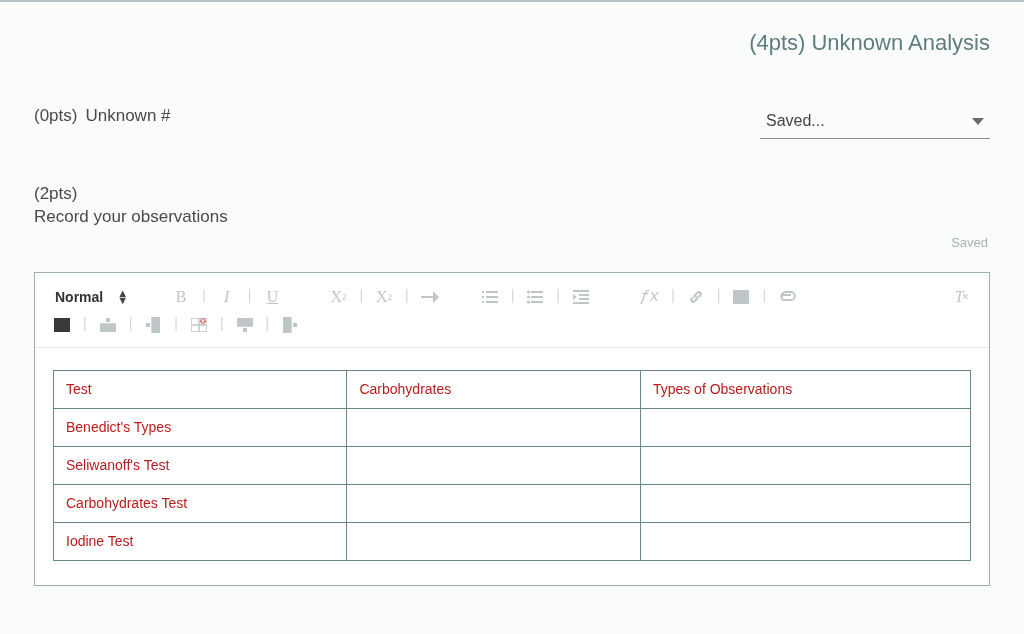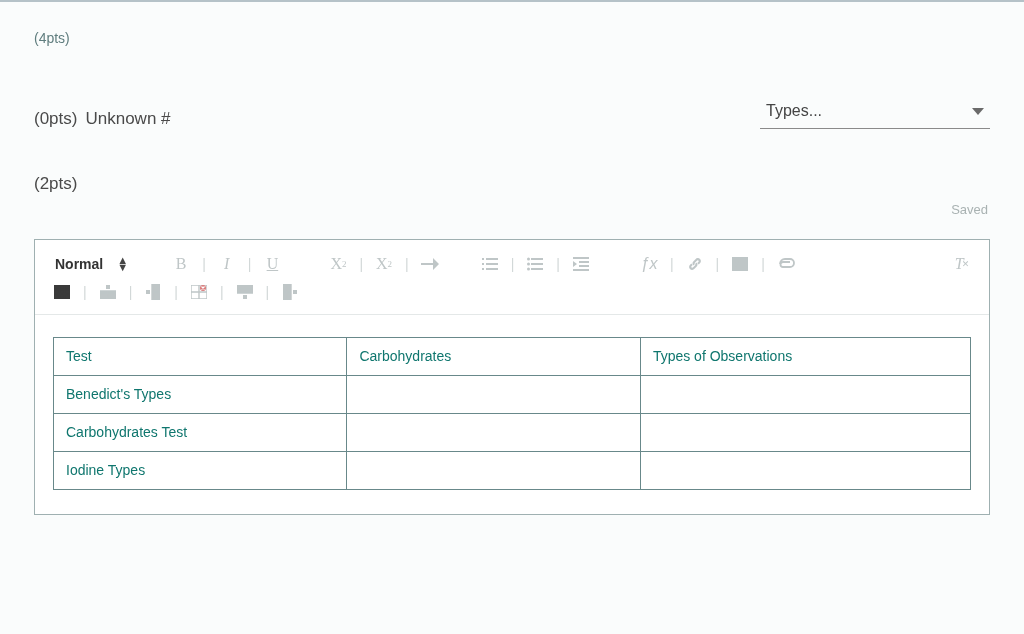--- a/index.html
+++ b/index.html
@@ -11,29 +11,30 @@
     width: 1024px;
     height: 634px;
     overflow: hidden;
   }
   .page {
     border-top: 2px solid #b5c2c8;
     padding: 24px 34px 0 34px;
   }
   .section-title {
     color: #5f7d7e;
-    font-size: 14px;
+    font-size: 22px;
     font-weight: 400;
     margin: 4px 0 50px 0;
     display: flex;
     gap: 6px;
+    justify-content: flex-end;
   }
   .q-row {
     display: flex;
-    align-items: flex-end;
+    align-items: flex-start;
     justify-content: space-between;
     margin-bottom: 44px;
   }
   .q-label {
     font-size: 17px;
     color: #4a4a4a;
     display: flex;
     gap: 8px;
   }
   .pts { color: #4a4a4a; }
@@ -72,21 +73,21 @@
     border: 1.5px solid #9fb0b1;
     background: #ffffff;
     padding: 0;
   }
   .toolbar {
     padding: 14px 18px 12px 18px;
     border-bottom: 1px solid #e4e8e8;
   }
   .tb-row {
     display: flex;
-    align-items: center;
+    align-items: flex-start;
     gap: 10px;
     flex-wrap: wrap;
   }
   .tb-row + .tb-row { margin-top: 8px; }
   .style-select {
     display: flex;
     align-items: center;
     gap: 14px;
     font-size: 14px;
     font-weight: 700;
@@ -123,47 +124,49 @@
   table.obs {
     width: 100%;
     border-collapse: collapse;
     font-size: 14px;
   }
   table.obs td {
     border: 1px solid #68888a;
     padding: 2px 12px;
     height: 38px;
     vertical-align: middle;
-    color: #0f766e;
+    color: #b91c1c;
   }
   table.obs td:first-child { width: 32%; }
   table.obs td:nth-child(2) { width: 32%; }
 </style>
 </head>
 <body>
 
 <div class="page">
 
   <div class="section-title">
     <span>(4pts)</span>
+    <span>Unknown Analysis</span>
   </div>
 
   <div class="q-row">
     <div class="q-label">
       <span class="pts">(0pts)</span>
       <span>Unknown #</span>
     </div>
     <div class="dropdown">
-      <span>Types...</span>
+      <span>Saved...</span>
       <span class="caret"></span>
     </div>
   </div>
 
   <div class="q2-label">
     <div class="pts">(2pts)</div>
+    <div>Record your observations</div>
   </div>
 
   <div class="saved-row">
     <span>Saved</span>
   </div>
 
   <div class="editor">
     <div class="toolbar">
       <div class="tb-row">
         <div class="style-select">
@@ -207,21 +210,21 @@
               <path class="ico" d="M4 1h12v2H4zM4 6h12v2H4zM4 11h12v2H4z"></path>
             </svg>
         </span>
         <span class="sep">|</span>
         <span class="tbtn">
           <svg width="16" height="14" viewBox="0 0 16 14">
               <path class="ico" d="M0 0h16v2H0zM6 4h10v2H6zM6 8h10v2H6zM0 12h16v2H0zM0 4l4 3-4 3z"></path>
             </svg>
         </span>
         <span style="width:30px"></span>
-        <span class="tbtn" style="font-style:italic;font-family:Liberation Sans, sans-serif">
+        <span class="tbtn" style="font-style:italic;font-family:Liberation Mono, monospace">
             <span>ƒx</span>
           </span>
         <span class="sep">|</span>
         <span class="tbtn">
           <svg width="16" height="16" viewBox="0 0 16 16">
               <path class="ico" d="M6.5 9.5a3 3 0 010-4.2l2-2a3 3 0 114.2 4.2l-1 1-1.4-1.4 1-1a1 1 0 10-1.4-1.4l-2 2a1 1 0 000 1.4zM9.5 6.5a3 3 0 010 4.2l-2 2a3 3 0 11-4.2-4.2l1-1 1.4 1.4-1 1a1 1 0 101.4 1.4l2-2a1 1 0 000-1.4z"></path>
             </svg>
         </span>
         <span class="sep">|</span>
         <span class="tbtn">
@@ -294,26 +297,31 @@
           <td>Test</td>
           <td>Carbohydrates</td>
           <td>Types of Observations</td>
         </tr>
         <tr>
           <td>Benedict's Types</td>
           <td></td>
           <td></td>
         </tr>
         <tr>
+          <td>Seliwanoff's Test</td>
+          <td></td>
+          <td></td>
+        </tr>
+        <tr>
           <td>Carbohydrates Test</td>
           <td></td>
           <td></td>
         </tr>
         <tr>
-          <td>Iodine Types</td>
+          <td>Iodine Test</td>
           <td></td>
           <td></td>
         </tr>
       </tbody>
         </table>
     </div>
   </div>
 
 </div>
 

